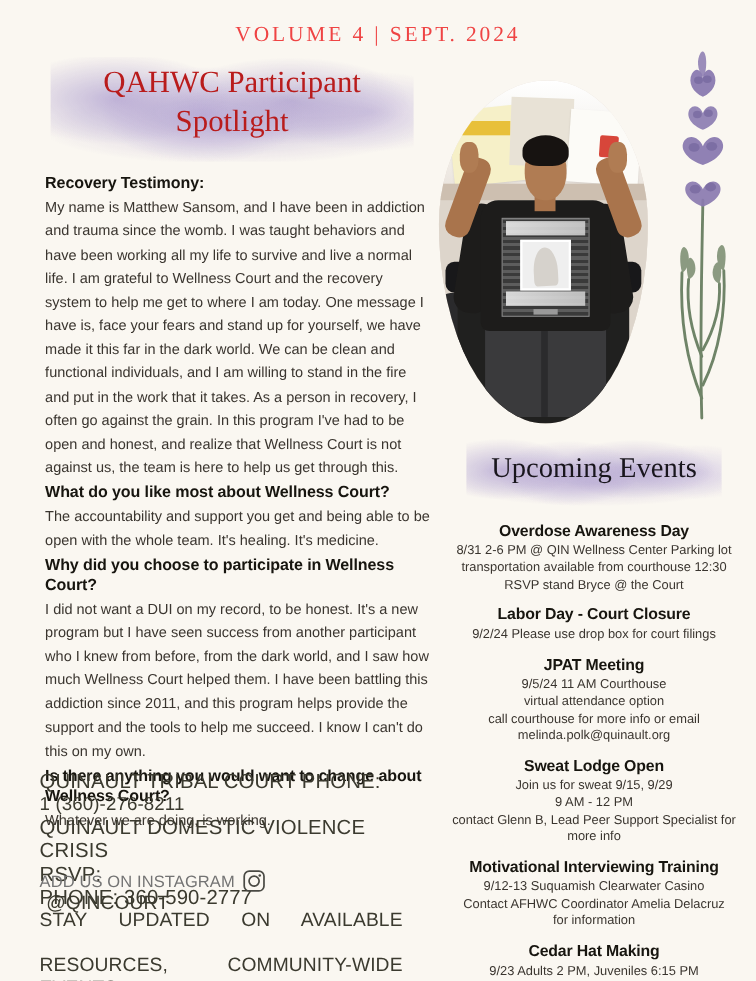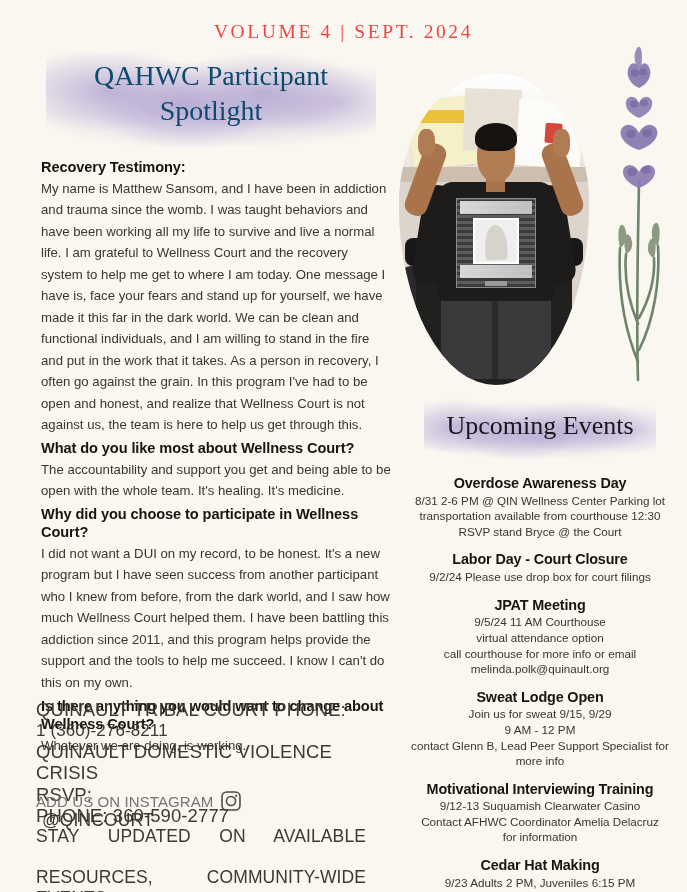--- a/index.html
+++ b/index.html
@@ -51,21 +51,21 @@
       radial-gradient(ellipse 72% 44% at 50% 66%, rgba(156,137,199,.40), rgba(156,137,199,0) 78%);
     filter:blur(.4px);
     opacity:.92;
   }
 
   .title-block {
     position:absolute; left:46px; top:58px; width:330px;
     text-align:center;
     font-family:"Liberation Serif", serif;
     font-size:28px; line-height:1.25;
-    color:#0c4a6e;
+    color:#b91c1c;
   }
   .events-title {
     position:absolute; left:424px; top:412px; width:232px;
     text-align:center;
     font-family:"Liberation Serif", serif;
     font-size:26px; line-height:1.1;
     color:#19161d;
   }
 
   

